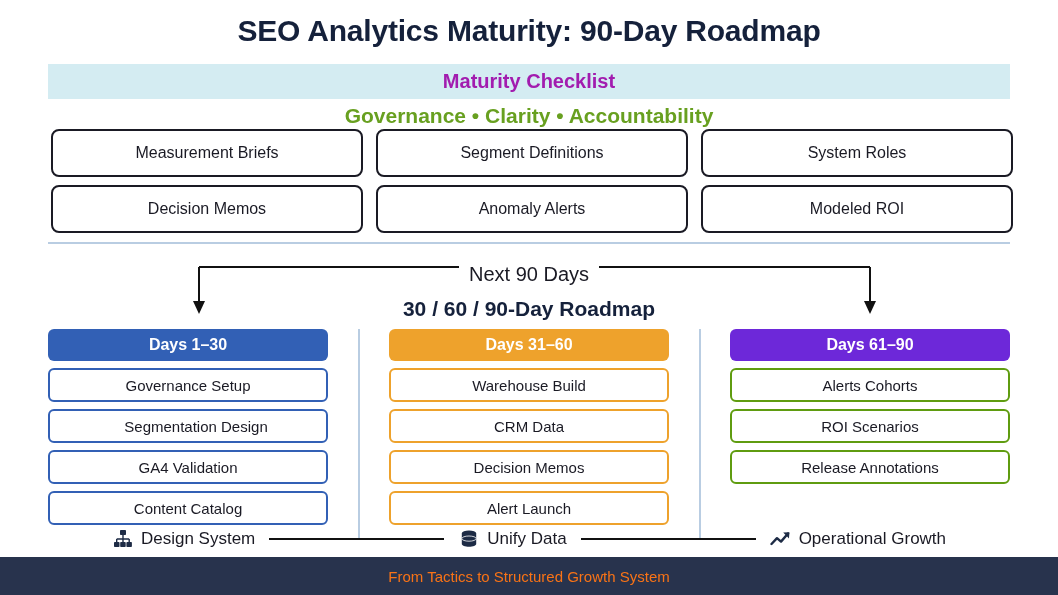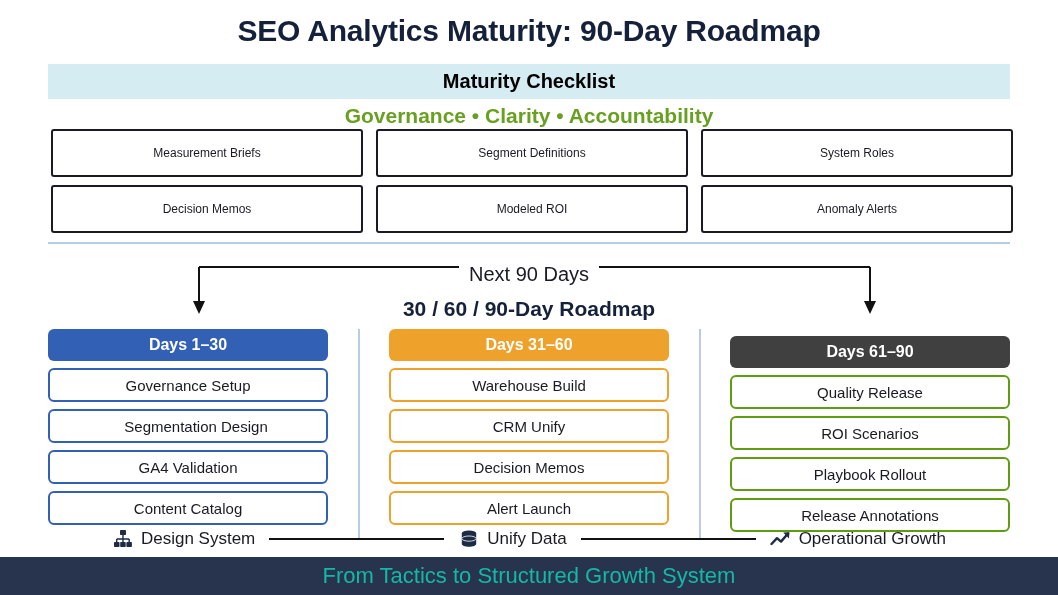--- a/index.html
+++ b/index.html
@@ -44,21 +44,21 @@
     width: 962px;
     height: 35px;
     background: #d4ecf2;
     display: flex;
     align-items: center;
     justify-content: center;
   }
   .checklist-band-label {
     font-size: 20px;
     font-weight: bold;
-    color: #000000;
+    color: #a21caf;
   }
 
   .checklist-sub {
     position: absolute;
     top: 104px;
     left: 0;
     width: 1058px;
     text-align: center;
     font-size: 21px;
     font-weight: bold;
@@ -72,26 +72,26 @@
     left: 51px;
     width: 962px;
     display: grid;
     grid-template-columns: repeat(3, 1fr);
     grid-auto-rows: 48px;
     column-gap: 13px;
     row-gap: 8px;
   }
   .check-box {
     border: 2.5px solid #1a1a24;
-    border-radius: 3px;
+    border-radius: 8px;
     background: #ffffff;
     display: flex;
     align-items: center;
     justify-content: center;
-    font-size: 12px;
+    font-size: 16px;
     color: #1a1a24;
   }
 
   
   .divider {
     position: absolute;
     top: 242px;
     left: 48px;
     width: 962px;
     height: 2px;
@@ -219,44 +219,44 @@
     left: 0;
     bottom: 0;
     width: 1058px;
     height: 38px;
     background: #28334d;
     display: flex;
     align-items: center;
     justify-content: center;
   }
   .banner-text {
-    font-size: 22px;
-    color: #14b8a6;
+    font-size: 15px;
+    color: #f97316;
   }
 </style>
 </head>
 <body>
 
 <div class="page">
 
   <div class="title">SEO Analytics Maturity: 90-Day Roadmap</div>
 
   <div class="checklist-band">
     <span class="checklist-band-label">Maturity Checklist</span>
   </div>
 
   <div class="checklist-sub">Governance • Clarity • Accountability</div>
 
   <div class="checklist-grid">
     <div class="check-box">Measurement Briefs</div>
     <div class="check-box">Segment Definitions</div>
     <div class="check-box">System Roles</div>
     <div class="check-box">Decision Memos</div>
+    <div class="check-box">Anomaly Alerts</div>
     <div class="check-box">Modeled ROI</div>
-    <div class="check-box">Anomaly Alerts</div>
   </div>
 
   <div class="divider"></div>
 
   <div class="connector">
     <svg width="1058" height="70" viewBox="0 0 1058 70">
       <path d="M199 11 L470 11" stroke="#111" stroke-width="2" fill="none"></path>
       <path d="M588 11 L870 11" stroke="#111" stroke-width="2" fill="none"></path>
       <path d="M199 11 L199 49" stroke="#111" stroke-width="2" fill="none"></path>
       <path d="M870 11 L870 49" stroke="#111" stroke-width="2" fill="none"></path>
@@ -280,34 +280,33 @@
       <div class="col-item" style="border-color: rgb(50, 96, 181);">Content Catalog</div>
     </div>
 
     <div class="col-spacer">
         <div class="col-sep"></div>
       </div>
 
     <div class="col">
       <div class="col-head" style="background: rgb(238, 162, 44);">Days 31–60</div>
       <div class="col-item" style="border-color: rgb(238, 162, 44);">Warehouse Build</div>
-      <div class="col-item" style="border-color: rgb(238, 162, 44);">CRM Unify</div>
+      <div class="col-item" style="border-color: rgb(238, 162, 44);">CRM Data</div>
       <div class="col-item" style="border-color: rgb(238, 162, 44);">Decision Memos</div>
       <div class="col-item" style="border-color: rgb(238, 162, 44);">Alert Launch</div>
     </div>
 
     <div class="col-spacer">
         <div class="col-sep"></div>
       </div>
 
     <div class="col">
-      <div class="col-head" style="background: #404040; margin-top: 7px;">Days 61–90</div>
-      <div class="col-item" style="border-color: rgb(95, 156, 16);">Quality Release</div>
+      <div class="col-head" style="background: #6d28d9;">Days 61–90</div>
+      <div class="col-item" style="border-color: rgb(95, 156, 16);">Alerts Cohorts</div>
       <div class="col-item" style="border-color: rgb(95, 156, 16);">ROI Scenarios</div>
-      <div class="col-item" style="border-color: rgb(95, 156, 16);">Playbook Rollout</div>
       <div class="col-item" style="border-color: rgb(95, 156, 16);">Release Annotations</div>
     </div>
 
   </div>
 
   <div class="flow">
 
     <div class="flow-node">
       <span class="flow-icon">
         <svg width="20" height="20" viewBox="0 0 20 20">

